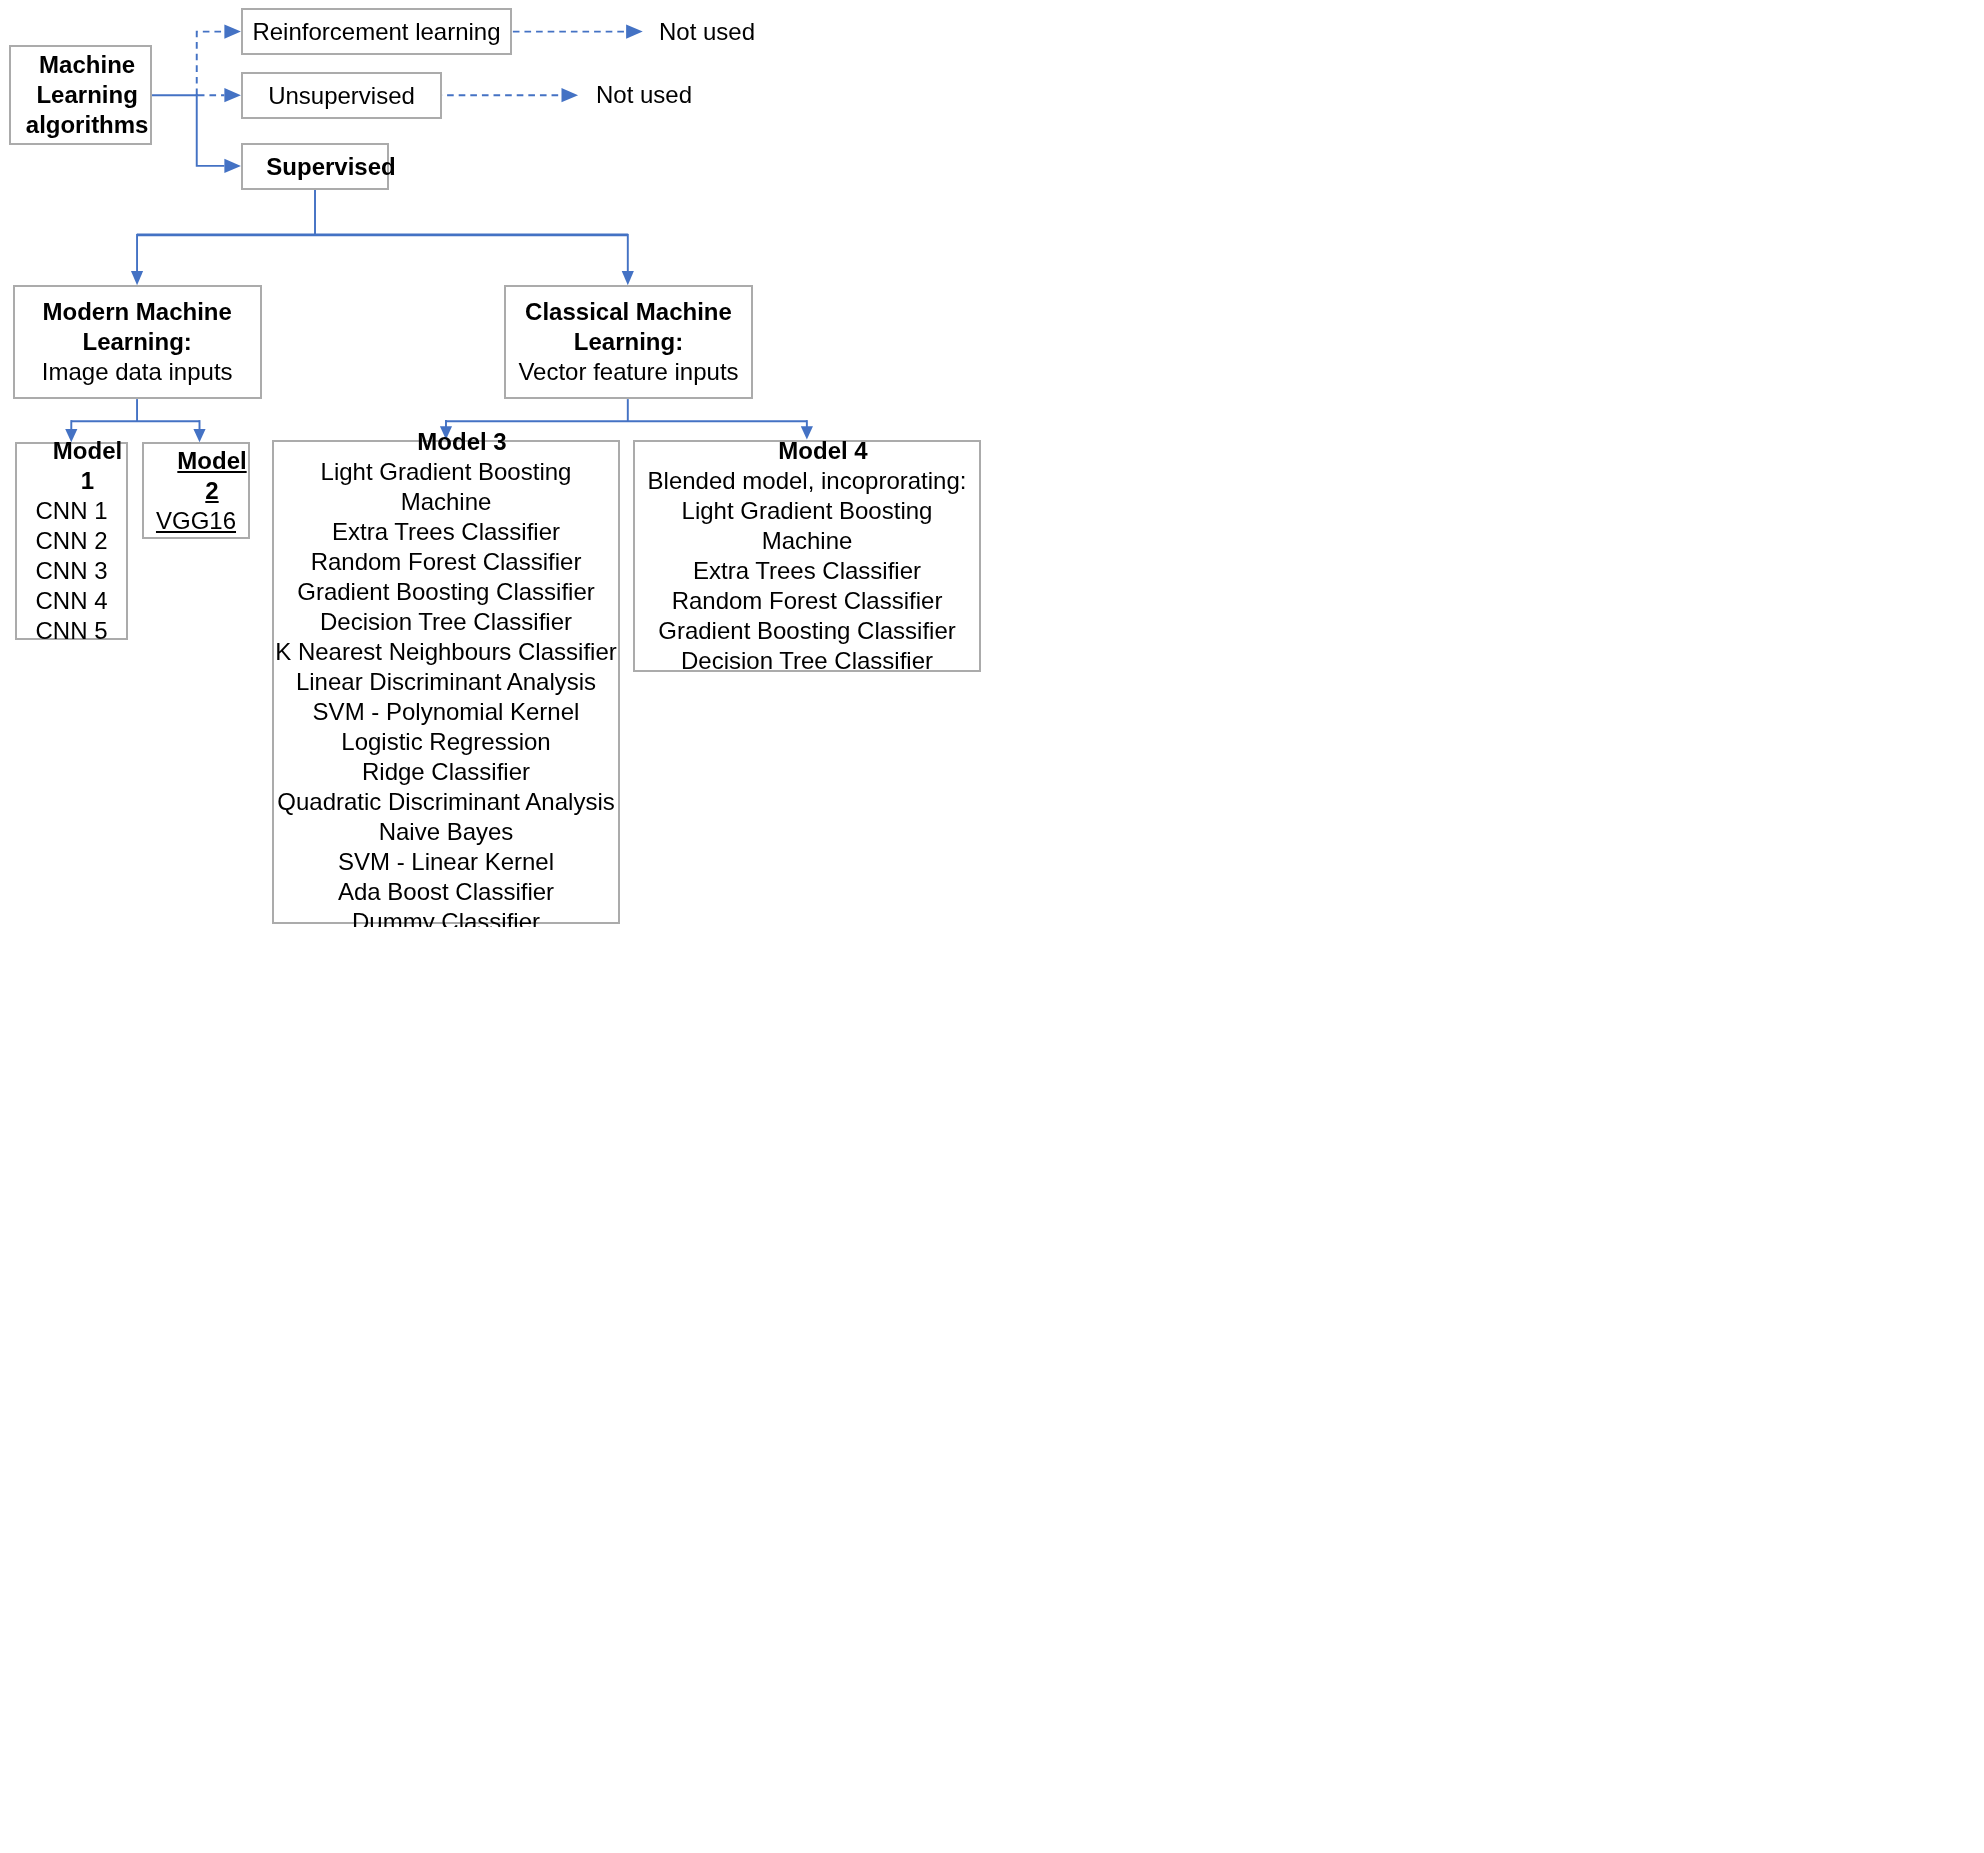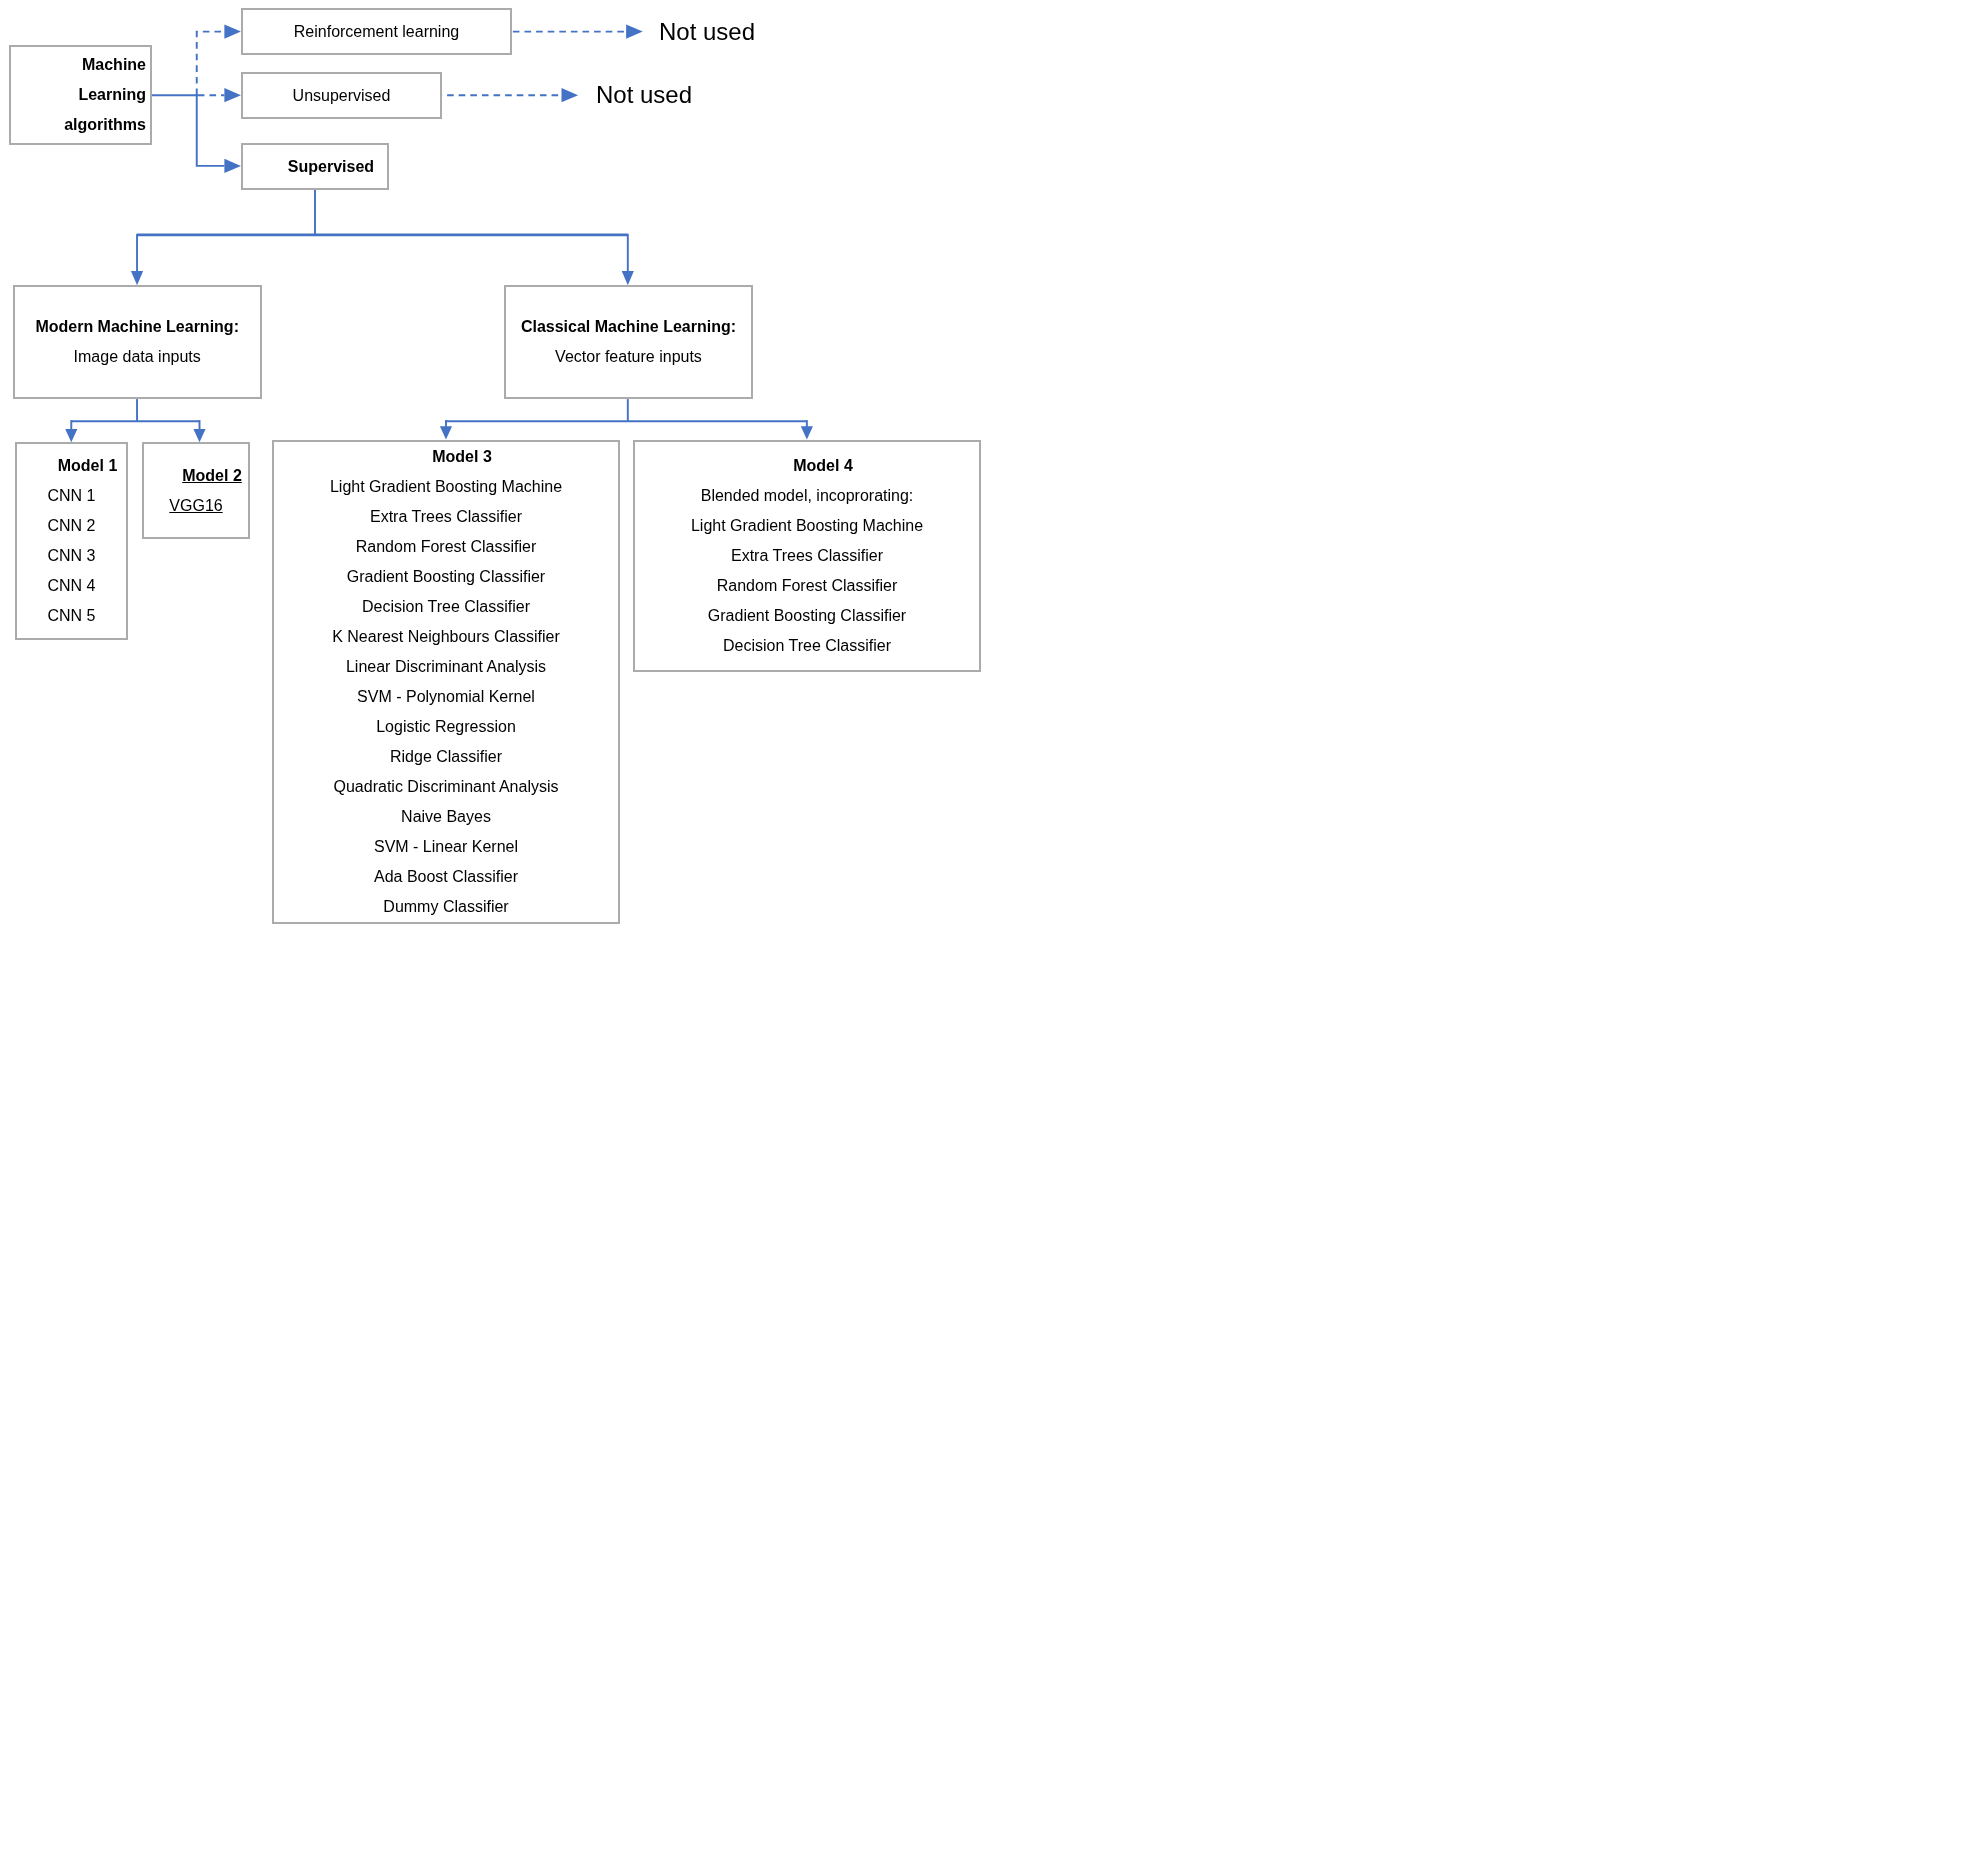--- a/index.html
+++ b/index.html
@@ -32,27 +32,27 @@
   .connector-layer .head { fill: var(--accent); stroke: none; }
   .node {
     position: absolute;
     background: var(--bg);
     border: 2.2px solid var(--border);
     display: flex;
     flex-direction: column;
     justify-content: center;
     align-items: center;
     text-align: center;
-    font-size: 16px;
+    font-size: 24px;
     line-height: 30px;
     color: var(--text);
   }
   .node.left-align {
     align-items: flex-start;
-    text-align: right;
+    text-align: center;
     padding-left: 14.4px;
     padding-right: 4.4px;
   }
   .bold { font-weight: bold; padding-left: 32px; }
   .status-label {
     position: absolute;
     transform: translateY(-50%);
     font-size: 24px;
     line-height: 24px;
     white-space: nowrap;

